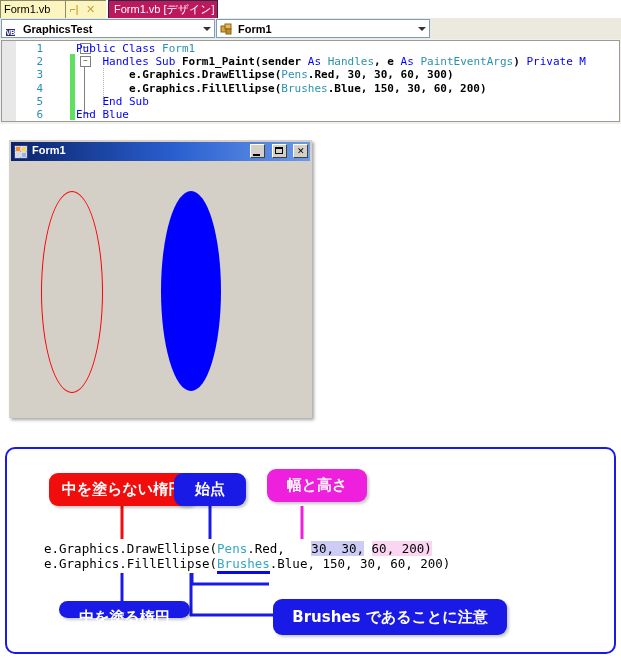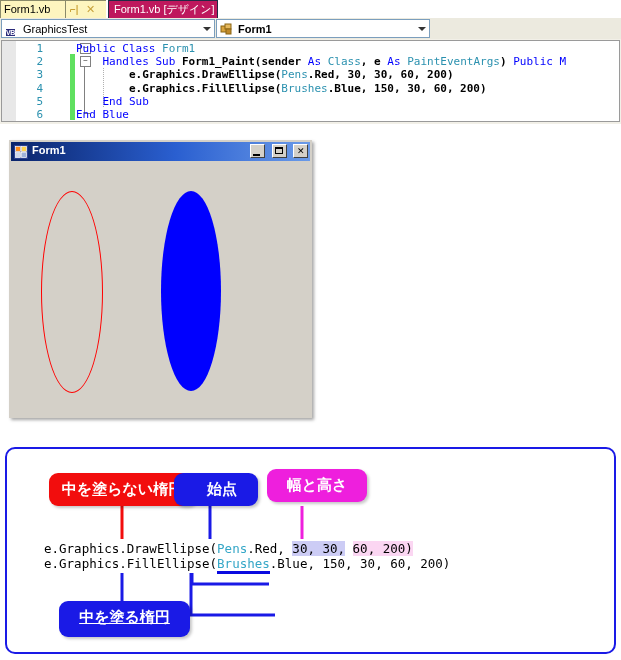--- a/index.html
+++ b/index.html
@@ -25,21 +25,21 @@
   .xbtn{position:absolute;left:20px;top:3px;width:11px;height:11px;color:#c8a23c;font-size:11px;line-height:11px;font-weight:bold;}
   .tab.inactive{left:108px;width:110px;background:#be185d;color:#ffffff;
        padding-left:5px;border:1px solid #222a45;}
 
   
   .navbar{position:absolute;left:0;top:18px;width:621px;height:21px;background:#eceadf;}
   .combo{position:absolute;top:1px;height:19px;background:#ffffff;
      border:1px solid #7b9ebd;box-sizing:border-box;font-size:11px;line-height:17px;color:#000;}
   .combo .arrow{position:absolute;right:3px;top:7px;width:0;height:0;
      border-left:4px solid transparent;border-right:4px solid transparent;border-top:4px solid #333;}
-  .combo .ctext{position:absolute;left:21px;top:1px;font-size:11px;white-space:nowrap;}
+  .combo .ctext{position:absolute;left:21px;top:1px;font-size:11px;white-space:nowrap;font-weight:bold;}
   .combo .cicon{position:absolute;left:3px;top:3px;width:14px;height:12px;}
   #combo1{left:1px;width:214px;}
   #combo2{left:216px;width:214px;}
   #combo3{left:431px;width:189px;}
   #combo3 .ctext{color:#555;}
   .ico-vb{width:14px;height:11px;background:#2a2a7a;color:#fff;font-size:7px;
       line-height:11px;text-align:center;font-weight:bold;letter-spacing:-0.5px;border:1px solid #fff;box-sizing:border-box;}
 
   
   .codearea{position:absolute;left:1px;top:40px;width:619px;height:82px;background:#ffffff;
@@ -90,21 +90,21 @@
   #anno{position:absolute;left:5px;top:447px;width:611px;height:207px;
      background:#ffffff;border:2px solid #1a1ae6;border-radius:10px;box-sizing:border-box;}
   .bubble{position:absolute;border-radius:9px;color:#ffffff;font-weight:bold;
      text-align:center;box-shadow:2px 2px 3px rgba(0,0,0,0.22);
      font-family:"DejaVu Sans","Liberation Sans",sans-serif;}
   .bubble span{display:block;}
   .lead{position:absolute;}
 
   .codeblk{position:absolute;font-family:"DejaVu Sans Mono","Liberation Mono",monospace;
      font-size:12.5px;line-height:15px;white-space:pre;color:#000;}
-  .hl-blue{background:#ccccf5;}
+  .hl-blue{background:#ccccf5;margin-left:19px;}
   .hl-pink{background:#fbd6f2;text-align:center;}
   .ulblue{border-bottom:3px solid #0a0ae0;}
 </style>
 </head>
 <body>
 
 <div id="ide">
 
   <div class="tabstrip">
     <div class="tab active">
@@ -145,22 +145,22 @@
   <div class="codearea">
     <div class="gutterbg"></div>
     <div class="greenbar"></div>
     <div class="outline-v"></div>
     <div class="outline-h"></div>
     <div class="foldbox" style="left:78px;top:1.5px;">−</div>
     <div class="foldbox" style="left:78px;top:14.5px;">−</div>
     <div class="dotline" style="left:101px;top:27px;height:39px;"></div>
     <div class="code" id="codelines">
         <div class="cline"><span class="lnum">1</span><span class="ctext2"><span class="kw">Public Class </span><span class="ty">Form1</span></span></div>
-        <div class="cline"><span class="lnum">2</span><span class="ctext2"><span class="kw">    Handles Sub </span><span class="pl">Form1_Paint(sender </span><span class="kw">As </span><span class="ty">Class</span><span class="pl">, e </span><span class="kw">As </span><span class="ty">PaintEventArgs</span><span class="pl">) </span><span class="kw">Public M</span></span></div>
-        <div class="cline"><span class="lnum">3</span><span class="ctext2"><span class="pl">        e.Graphics.DrawEllipse(</span><span class="ty">Pens</span><span class="pl">.Red, 30, 30, 60, 200)</span></span></div>
+        <div class="cline"><span class="lnum">2</span><span class="ctext2"><span class="kw">    Handles Sub </span><span class="pl">Form1_Paint(sender </span><span class="kw">As </span><span class="ty">Handles</span><span class="pl">, e </span><span class="kw">As </span><span class="ty">PaintEventArgs</span><span class="pl">) </span><span class="kw">Private M</span></span></div>
+        <div class="cline"><span class="lnum">3</span><span class="ctext2"><span class="pl">        e.Graphics.DrawEllipse(</span><span class="ty">Pens</span><span class="pl">.Red, 30, 30, 60, 300)</span></span></div>
         <div class="cline"><span class="lnum">4</span><span class="ctext2"><span class="pl">        e.Graphics.FillEllipse(</span><span class="ty">Brushes</span><span class="pl">.Blue, 150, 30, 60, 200)</span></span></div>
         <div class="cline"><span class="lnum">5</span><span class="ctext2"><span class="kw">    End Sub</span></span></div>
         <div class="cline"><span class="lnum">6</span><span class="ctext2"><span class="kw">End Blue</span></span></div>
       </div>
   </div>
 </div>
 
 <div id="formwin">
   <div class="titlebar">
     <span class="ticon">
@@ -200,27 +200,30 @@
     <line x1="184" y1="124" x2="184" y2="167" stroke="#1a1ae6" stroke-width="3"></line>
     <line x1="183" y1="166" x2="268" y2="166" stroke="#1a1ae6" stroke-width="3"></line>
     <line x1="185" y1="124" x2="185" y2="136" stroke="#1a1ae6" stroke-width="3"></line>
     <line x1="184" y1="135" x2="262" y2="135" stroke="#1a1ae6" stroke-width="3"></line>
   </svg>
 
   <div class="bubble" id="b0" style="left:42px;top:24px;width:147px;height:33px;background:#f20d0d;font-size:15px;line-height:33px;">
     <span>中を塗らない楕円</span>
   </div>
 
-  <div class="bubble" id="b1" style="left:167px;top:24px;width:72px;height:33px;background:#1a1ae6;font-size:15px;line-height:33px;padding-left:12px;">
+  <div class="bubble" id="b1" style="left:167px;top:24px;width:72px;height:33px;background:#1a1ae6;font-size:15px;line-height:33px;">
     <span>始点</span>
   </div>
 
   <div class="bubble" id="b2" style="left:260px;top:20px;width:100px;height:33px;background:#ee1fdd;font-size:15px;line-height:33px;">
     <span>幅と高さ</span>
   </div>
 
   <div class="codeblk" id="annocode" style="left:37px;top:92px;"><div><span>e.Graphics.DrawEllipse(</span><span style="color: rgb(53, 167, 199);">Pens</span><span>.Red, </span><span class="hl-blue">30, 30,</span><span> </span><span class="hl-pink">60, 200)</span></div><div><span>e.Graphics.FillEllipse(</span><span class="ulblue" style="color: rgb(53, 167, 199);">Brushes</span><span>.Blue, 150, 30, 60, 200)</span></div></div>
 
-  <div class="bubble" id="b3" style="left:52px;top:152px;width:131px;height:36px;background:#1a1ae6;font-size:15px;line-height:33px;text-decoration:underline;">
+  <div class="bubble" id="b3" style="left:52px;top:152px;width:131px;height:17px;background:#1a1ae6;font-size:15px;line-height:33px;">
     <span>中を塗る楕円</span>
   </div>
 
+  <div class="bubble" id="b4" style="left:266px;top:150px;width:234px;height:36px;background:#1a1ae6;font-size:15px;line-height:36px;">
+    <span>Brushes であることに注意</span>
+  </div>
 </div>
 
 </body></html>

